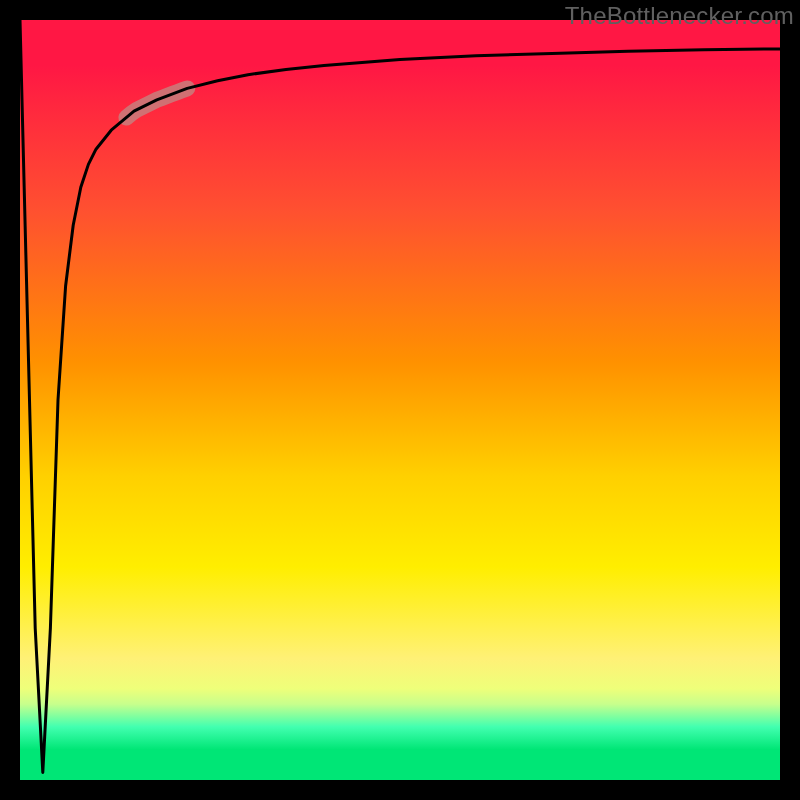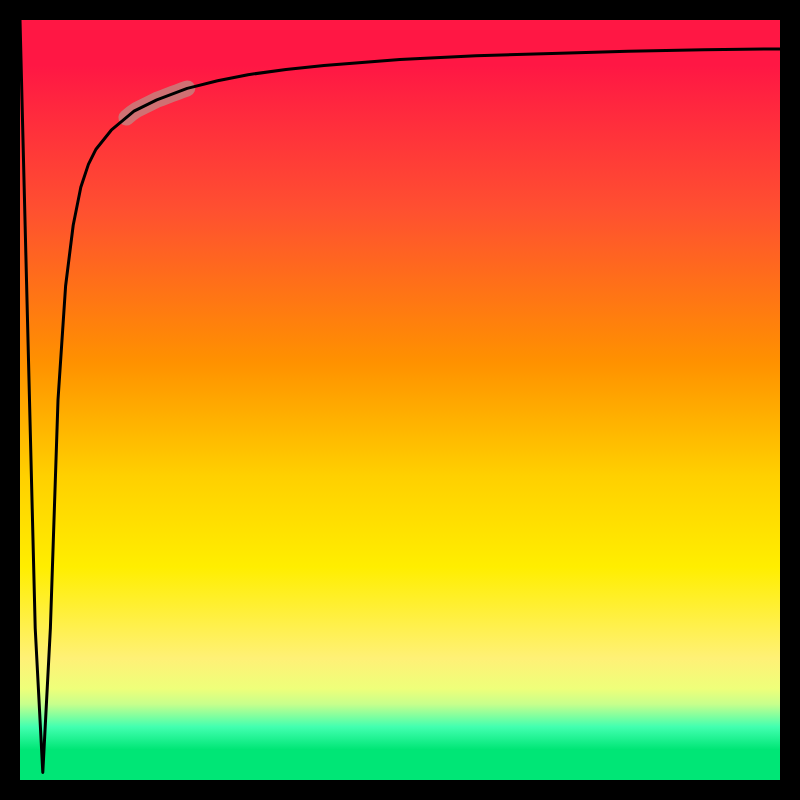--- a/index.html
+++ b/index.html
@@ -64,13 +64,14 @@
   <div class="plot-area"></div>
 
   <svg class="highlight-svg" viewBox="0 0 760 760" preserveAspectRatio="none">
     <path id="highlight-path" d="M106.40 97.53 L111.47 93.31 L116.53 89.93 L121.60 87.40 L126.67 84.87 L131.73 82.33 L136.80 79.80 L141.87 77.90 L146.93 76.00 L152.00 74.10 L157.07 72.20 L162.13 70.30 L167.20 68.40" fill="none" stroke="#c6817f" stroke-width="16" stroke-linecap="round" opacity="0.82"></path>
   </svg>
 
   <svg class="curve-svg" viewBox="0 0 760 760" preserveAspectRatio="none">
     <path id="curve-path" d="M0.00 0.00 L7.60 304.00 L15.20 608.00 L22.80 752.40 L30.40 608.00 L38.00 380.00 L45.60 266.00 L53.20 205.20 L60.80 167.20 L68.40 144.40 L76.00 129.20 L91.20 110.20 L114.00 91.20 L136.80 79.80 L167.20 68.40 L197.60 60.80 L228.00 54.72 L266.00 49.40 L304.00 45.60 L380.00 39.52 L456.00 35.72 L532.00 33.44 L608.00 31.16 L684.00 29.64 L760.00 28.88" fill="none" stroke="#000000" stroke-width="3" stroke-linejoin="round"></path>
   </svg>
 
+  <div class="watermark">TheBottlenecker.com</div>
 </div>
 
 </body></html>

